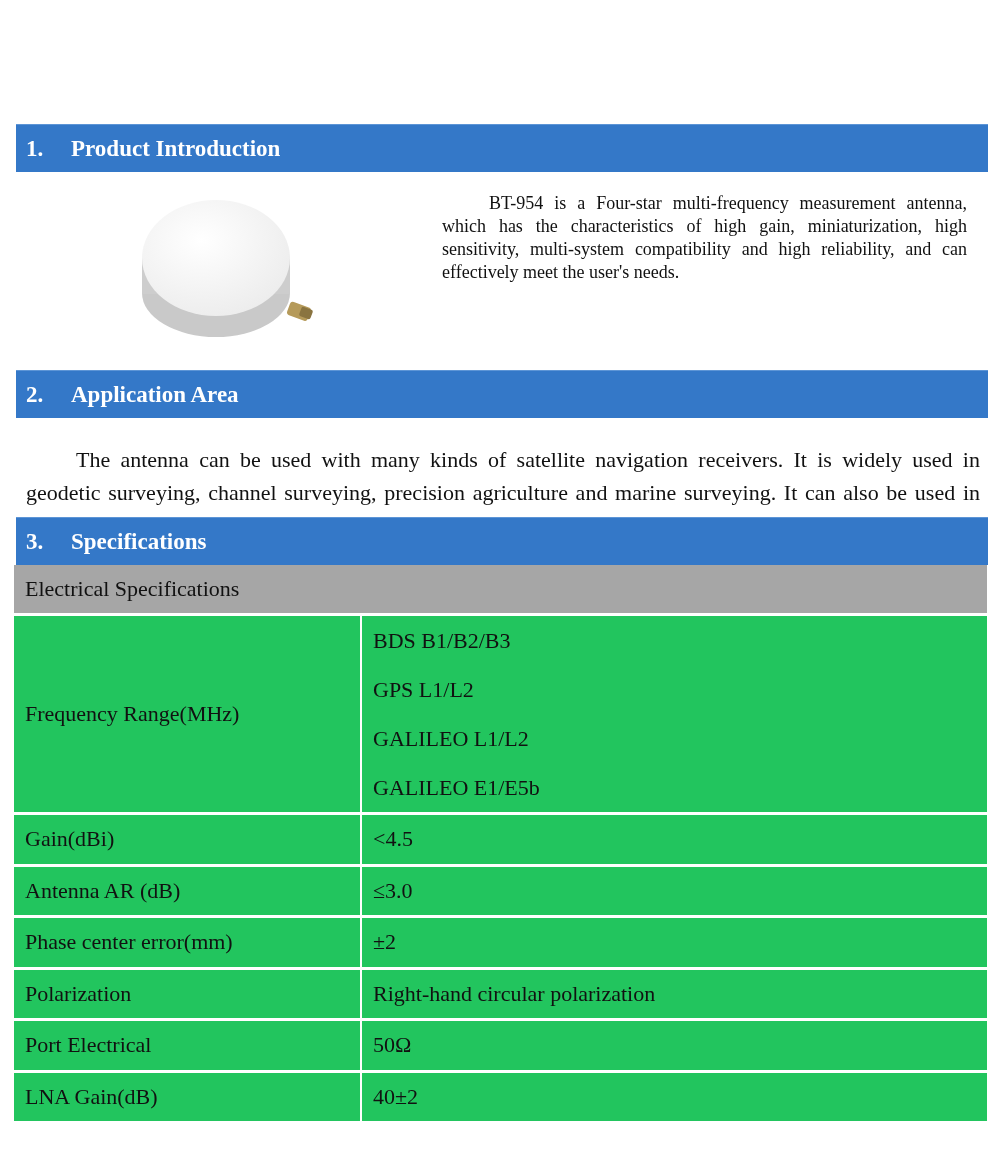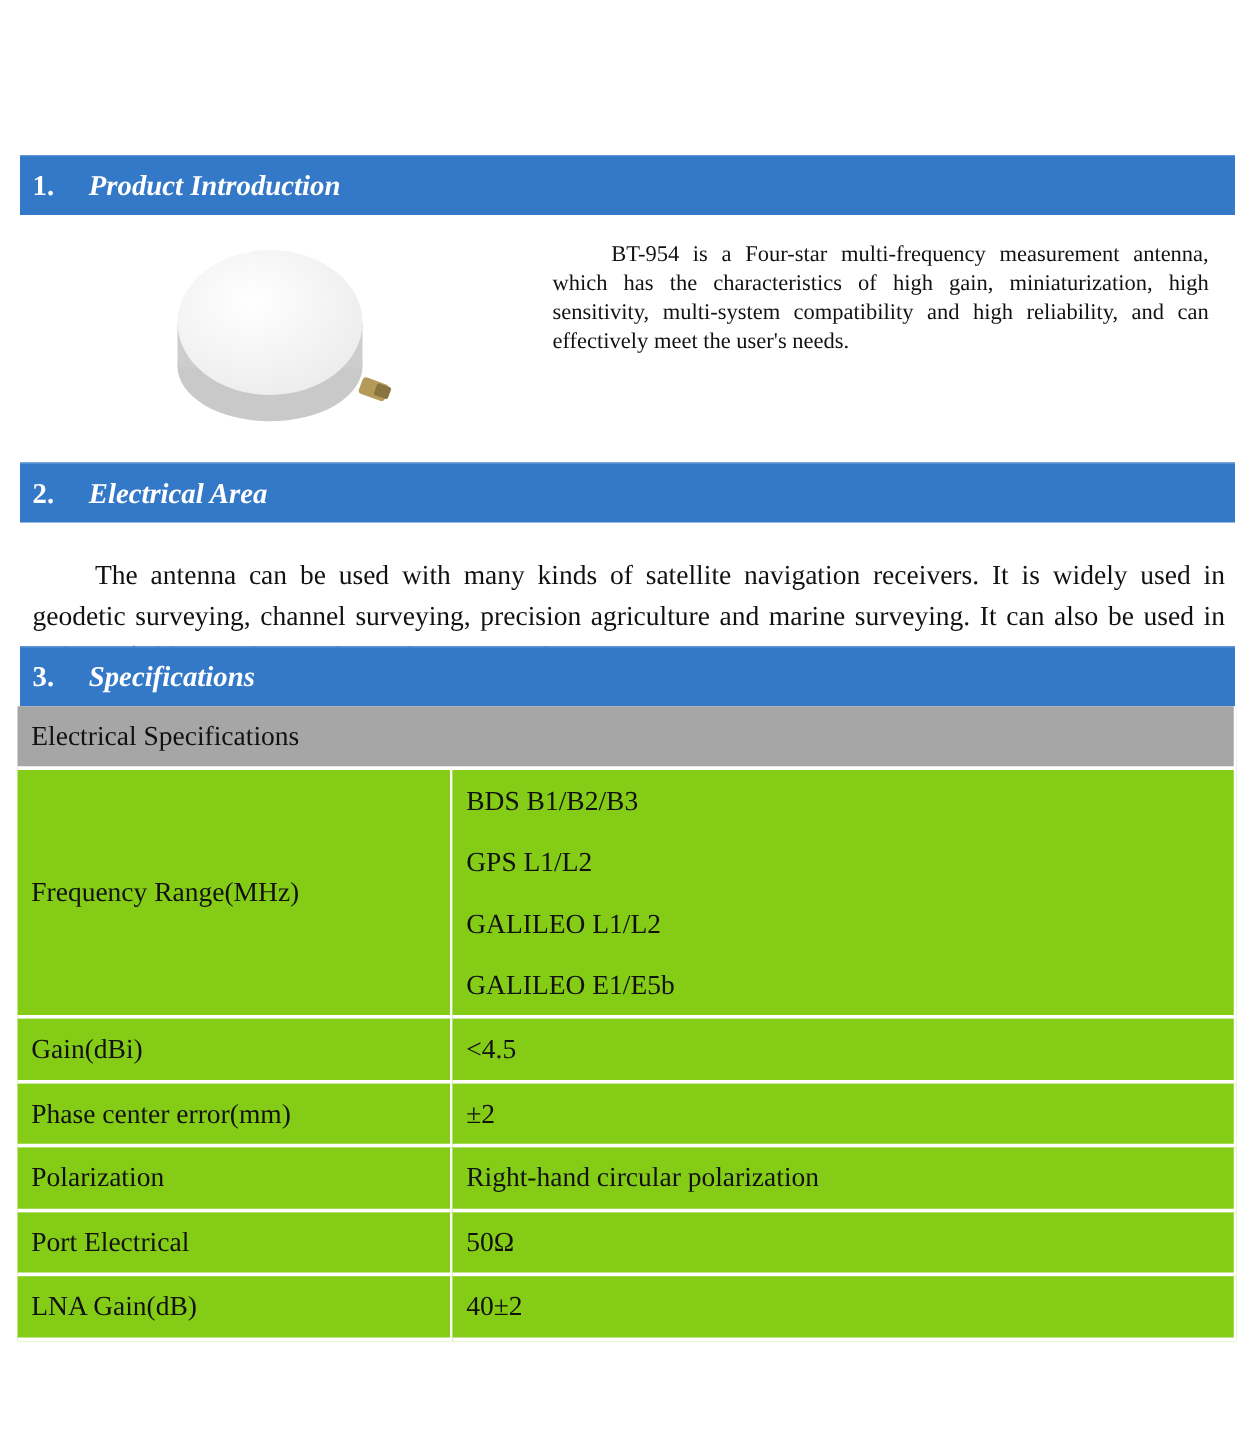--- a/index.html
+++ b/index.html
@@ -1,24 +1,24 @@
 <!DOCTYPE html>
 <html><head>
 <meta charset="utf-8">
 <style>
   html, body { margin:0; padding:0; background:#fff; }
   body { width:1000px; height:1161px; position:relative; overflow:hidden; font-family:"Liberation Serif", serif; color:#111; }
   .bar { position:absolute; left:16px; width:972px; height:48px; background:#3478c8; color:#fff; font-weight:bold; font-size:23px; display:flex; align-items:center; box-sizing:border-box; border-top:1px solid #5d95d6; }
   .bar .num { position:absolute; left:10px; }
-  .bar .ttl { position:absolute; left:55px;font-style:italic; }
+  .bar .ttl { position:absolute; left:55px; }
   .intro-text { position:absolute; left:442px; top:192px; width:525px; font-size:18px; line-height:23px; text-align:justify; text-indent:47px; }
   .app-text { position:absolute; left:26px; top:444px; width:954px; font-size:22px; line-height:32.5px; text-align:justify; text-indent:50px; }
   .antenna { position:absolute; left:140px; top:198px; }
   table.spec { position:absolute; left:14px; top:565px; width:975px; border-collapse:separate; border-spacing:0; font-size:22px; }
-  table.spec td { background:#84cc16; border-right:2px solid #fff; border-bottom:3px solid #fff; padding:0 0 0 11px; box-sizing:border-box; }
+  table.spec td { background:#22c55e; border-right:2px solid #fff; border-bottom:3px solid #fff; padding:0 0 0 11px; box-sizing:border-box; }
   table.spec td.head { background:#a6a6a6; font-weight:normal; height:51px; }
   table.spec td.l { width:348px; }
   table.spec tr.row td { height:51.5px; }
   .multi div { height:49px; line-height:49px; }
 </style>
 </head>
 <body>
 
 <div class="bar" style="top:124px;">
   <span class="num">1.</span>
@@ -36,21 +36,21 @@
   <rect x="2" y="60" width="148" height="36" fill="#cdcdcd"></rect>
   <ellipse cx="76" cy="60" rx="74" ry="58" fill="url(#topg)"></ellipse>
   <rect x="148" y="106" width="22" height="14" rx="3" fill="#b59a5a" transform="rotate(20 158 113)"></rect>
   <rect x="160" y="110" width="12" height="10" rx="2" fill="#8a7440" transform="rotate(20 166 115)"></rect>
 </svg>
 
 <div class="intro-text">BT-954 is a Four-star multi-frequency measurement antenna, which has the characteristics of high gain, miniaturization, high sensitivity, multi-system compatibility and high reliability, and can effectively meet the user's needs.</div>
 
 <div class="bar" style="top:370px;">
   <span class="num">2.</span>
-  <span class="ttl">Electrical Area</span>
+  <span class="ttl">Application Area</span>
 </div>
 
 <div class="app-text">The antenna can be used with many kinds of satellite navigation receivers. It is widely used in geodetic surveying, channel surveying, precision agriculture and marine surveying. It can also be used in military field according to the application conditions.</div>
 
 <div class="bar" style="top:517px;">
   <span class="num">3.</span>
   <span class="ttl">Specifications</span>
 </div>
 
 <table class="spec">
@@ -65,20 +65,24 @@
       <div>GPS L1/L2</div>
       <div>GALILEO L1/L2</div>
       <div>GALILEO E1/E5b</div>
     </td>
   </tr>
   <tr class="row">
     <td class="l">Gain(dBi)</td>
     <td>&lt;4.5</td>
   </tr>
   <tr class="row">
+    <td class="l">Antenna AR (dB)</td>
+    <td>≤3.0</td>
+  </tr>
+  <tr class="row">
     <td class="l">Phase center error(mm)</td>
     <td>±2</td>
   </tr>
   <tr class="row">
     <td class="l">Polarization</td>
     <td>Right-hand circular polarization</td>
   </tr>
   <tr class="row">
     <td class="l">Port Electrical</td>
     <td>50Ω</td>

